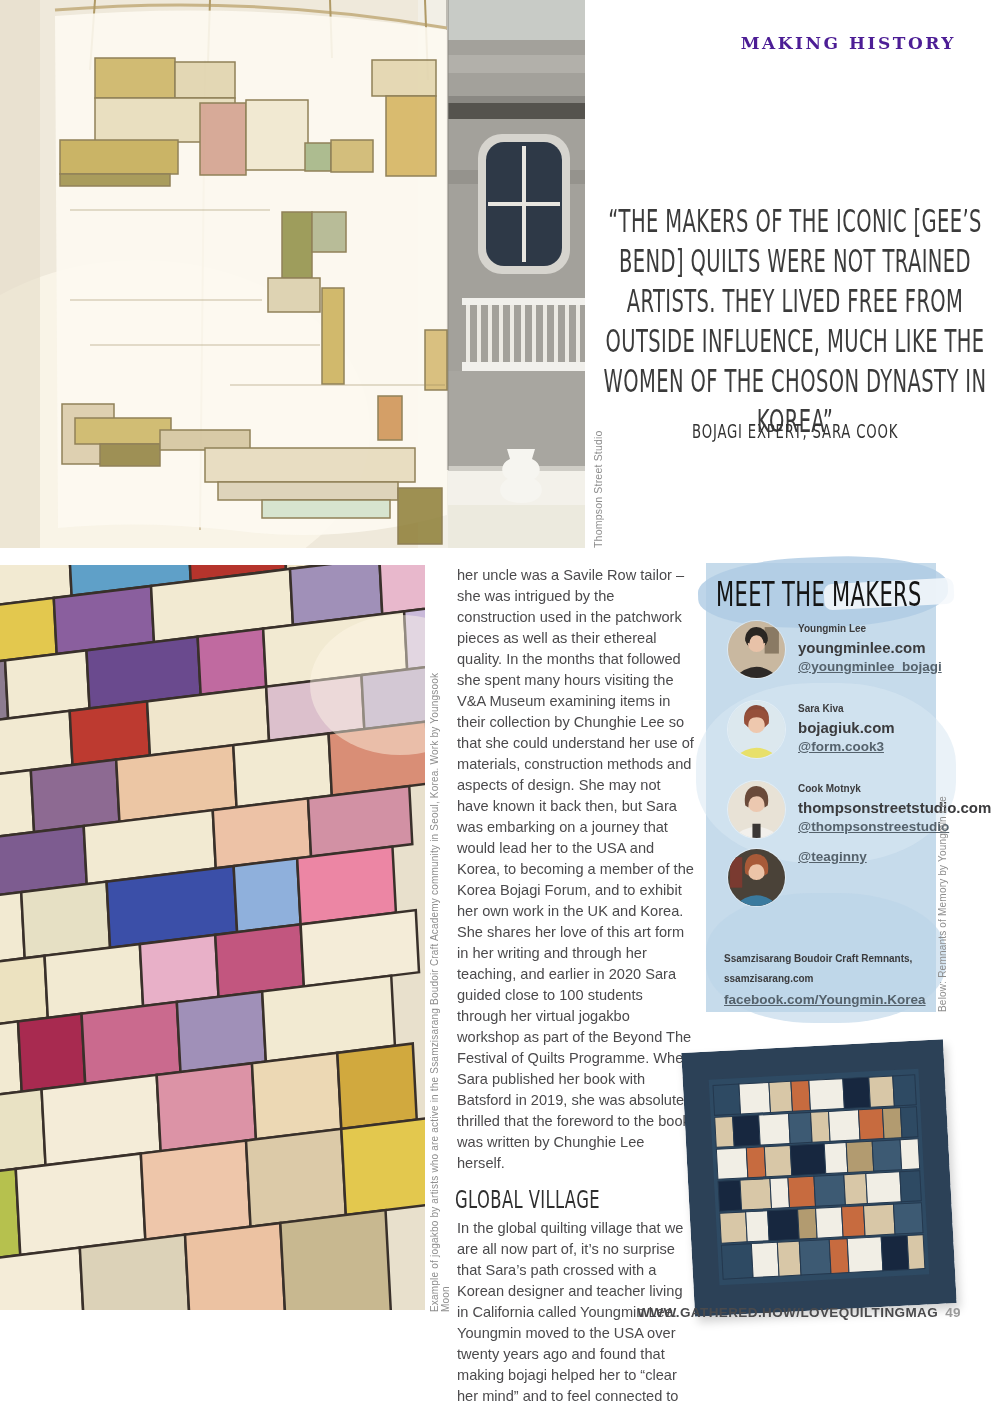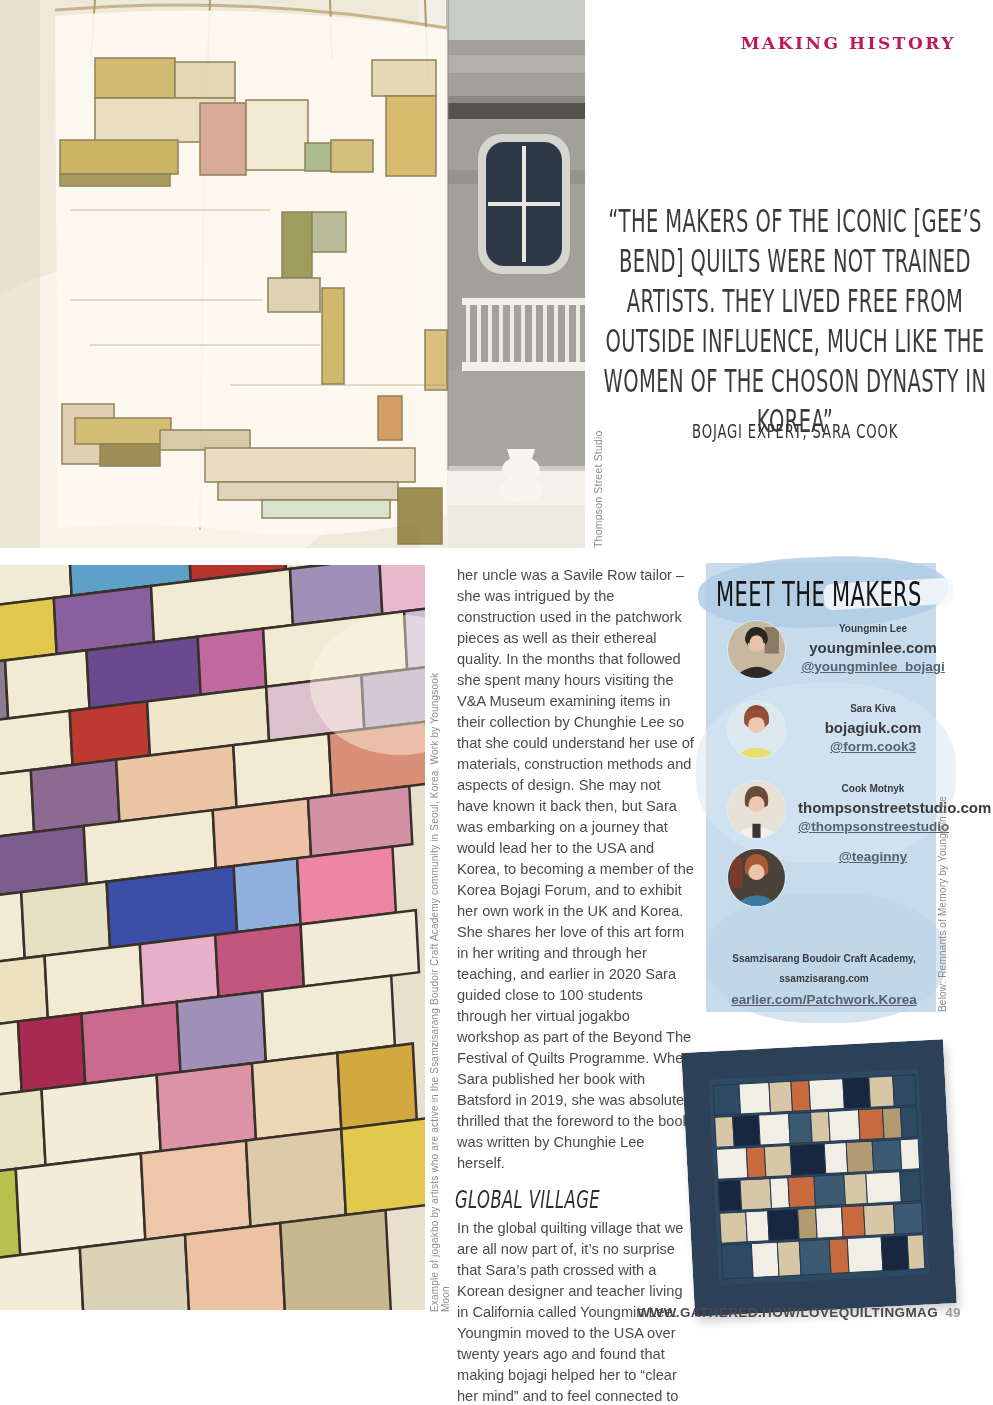--- a/index.html
+++ b/index.html
@@ -1,50 +1,50 @@
 <!DOCTYPE html>
 <html><head>
 <meta charset="utf-8">
 <style>
   html,body{margin:0;padding:0;background:#fff;}
   .page{position:relative;width:993px;height:1405px;background:#ffffff;overflow:hidden;
         font-family:"Liberation Sans",sans-serif;color:#414042;}
   
   .mag-header{position:absolute;top:33px;right:37px;font-family:"DejaVu Serif",serif;
-        font-weight:bold;font-size:17px;letter-spacing:2.5px;color:#be185d;}
+        font-weight:bold;font-size:17px;letter-spacing:2.5px;color:#4c1d95;}
   .mag-footer{position:absolute;top:1305px;right:32px;font-size:13.5px;font-weight:bold;
         letter-spacing:.4px;color:#4a4a4c;text-align:right;}
   .mag-footer .pageno{color:#9a9a9a;margin-left:7px;font-weight:bold;}
   
   .hand{font-family:"DejaVu Sans",sans-serif;display:inline-block;transform-origin:center top;}
   .quote-block{position:absolute;left:545px;top:202px;width:500px;text-align:center;}
   .quote-text{font-size:25px;line-height:32px;letter-spacing:.5px;color:#3b3b3b;
         transform:scale(.78,1.25);font-weight:400;}
   .quote-attr{margin-top:26px;font-size:17px;letter-spacing:1px;color:#333;
         transform:scale(.78,1.15);font-weight:500;}
   
   .vert{position:absolute;writing-mode:vertical-rl;transform:rotate(180deg);
         color:#8d8d8d;letter-spacing:.2px;}
   .vert.ts{left:592px;top:426px;height:122px;font-size:10.5px;}
   .vert.leftcap{left:429px;top:666px;height:646px;font-size:10px;}
   .vert.rightcap{left:937px;top:782px;height:230px;font-size:10px;}
   
   .article{position:absolute;left:457px;top:565px;width:238px;}
   .article p{margin:0;font-size:14.6px;line-height:21px;color:#4b4a4c;}
-  .article .h2wrap{margin:14px 0 6px -2px;font-style:italic;}
+  .article .h2wrap{margin:14px 0 6px -2px;}
   .h2{font-size:21px;letter-spacing:.5px;color:#2e2e2e;font-weight:500;
       transform:scale(.78,1.15);transform-origin:left center;}
   
   .photo{position:absolute;overflow:hidden;}
   .photo-top{left:0;top:0;width:585px;height:548px;}
   .photo-left{left:0;top:565px;width:425px;height:745px;}
   .photo-navy{left:688px;top:1046px;width:262px;height:264px;transform:rotate(-3deg);
         box-shadow:3px 6px 10px rgba(0,0,0,.18);}
   
-  .panel{position:absolute;left:706px;top:563px;width:230px;height:449px;background:#c6dbeb;text-align:center;}
+  .panel{position:absolute;left:706px;top:563px;width:230px;height:449px;background:#c6dbeb;}
   .wash{position:absolute;border-radius:45%;}
   .wash1{left:-8px;top:-6px;width:250px;height:70px;background:#aecbe4;opacity:.8;transform:rotate(-2deg);}
   .wash2{left:-10px;top:120px;width:260px;height:180px;background:#d9e8f3;opacity:.55;}
   .wash3{left:0px;top:330px;width:240px;height:130px;background:#bad3e8;opacity:.6;}
   .white-streak{position:absolute;left:118px;top:18px;width:130px;height:26px;background:#f4f8fb;
         opacity:.85;transform:rotate(-3deg);border-radius:8px;}
   .panel-title{position:absolute;left:10px;top:12px;font-size:28px;color:#141414;font-weight:500;
         letter-spacing:.5px;transform:scale(.75,1.2);transform-origin:left top;white-space:nowrap;}
   .maker{position:absolute;left:22px;width:200px;}
   .maker .avatar{position:absolute;left:0;top:2px;width:57px;height:57px;border-radius:50%;
@@ -301,22 +301,22 @@
             <circle cx="28" cy="22" r="8.5" fill="#ecc4a8"></circle>
         <path d="M17 24 q-3 -16 11 -16 q14 0 11 16 l-3 2 q0 -11 -8 -11 q-8 0 -8 11 z" fill="#a85a38"></path>
           </svg>
       </div>
       <div class="maker-info">
         <a class="maker-handle">@teaginny</a>
       </div>
     </div>
 
     <div class="panel-footer">
-      <div class="maker-name">Ssamzisarang Boudoir Craft Academy, ssamzisarang.com</div>
-      <a class="maker-handle">earlier.com/Patchwork.Korea</a>
+      <div class="maker-name">Ssamzisarang Boudoir Craft Remnants, ssamzisarang.com</div>
+      <a class="maker-handle">facebook.com/Youngmin.Korea</a>
     </div>
   </div>
 
   <div class="vert rightcap">Below: Remnants of Memory by Youngmin Lee</div>
 
   <div class="photo photo-navy">
     <svg width="262" height="264" viewBox="0 0 262 264">
       <rect x="0" y="0" width="262" height="264" fill="#2c4157"></rect>
       <rect x="26" y="28" width="210" height="206" fill="#2e4a63"></rect>
       <g id="navyQuilt">

